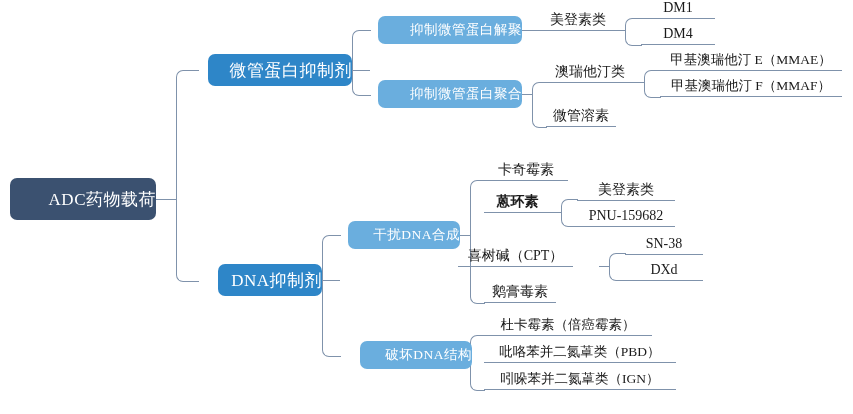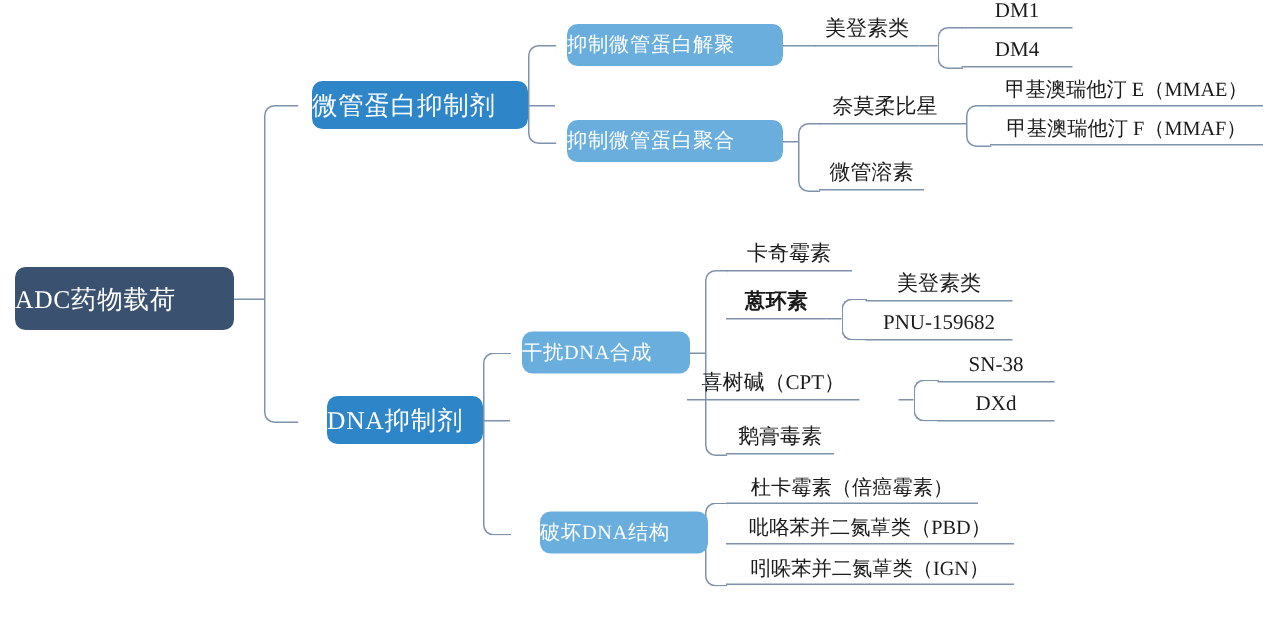--- a/index.html
+++ b/index.html
@@ -12,21 +12,21 @@
   #map{position:relative;width:853px;height:414px;}
 
   
   .ln{position:absolute;background:#7f92ab;}
   .lh{height:1px;}
   
   .brk{position:absolute;border:1px solid #7f92ab;border-right:none;
        border-radius:7px 0 0 7px;background:transparent;}
 
   
-  .node{position:absolute;display:flex;align-items:center;justify-content:flex-start;
+  .node{position:absolute;display:flex;align-items:center;justify-content:flex-end;
         box-sizing:border-box;text-align:center;white-space:nowrap;}
 
   .root{
     background:#3b5170;color:#ffffff;border-radius:7px;
     font-size:17px;letter-spacing:.5px;
   }
   .lvl2{
     background:#2e86c8;color:#ffffff;border-radius:7px;
     font-size:17px;letter-spacing:.5px;
   }
@@ -106,21 +106,21 @@
 
   <div class="node lvl3" style="left:348px;top:341px;width:112px;height:28px;margin-left:12px;">
     <span>破坏DNA结构</span>
   </div>
 
   <div class="leaf" style="left:543px;top:10px;width:70px;">美登素类</div>
 
   <div class="leaf" style="left:641px;top:-2px;width:74px;">DM1</div>
   <div class="leaf" style="left:641px;top:24px;width:74px;">DM4</div>
 
-  <div class="leaf" style="left:546px;top:62px;width:88px;">奈莫柔比星</div>
+  <div class="leaf" style="left:546px;top:62px;width:88px;">澳瑞他汀类</div>
 
   <div class="leaf sm" style="left:660px;top:50px;width:182px;">甲基澳瑞他汀 E（MMAE）</div>
   <div class="leaf sm" style="left:660px;top:76px;width:182px;">甲基澳瑞他汀 F（MMAF）</div>
 
   <div class="leaf" style="left:546px;top:106px;width:70px;">微管溶素</div>
 
   <div class="leaf" style="left:484px;top:160px;width:84px;">卡奇霉素</div>
 
   <div class="leaf" style="left:484px;top:192px;width:67px;font-weight:bold;">蒽环素</div>
 

